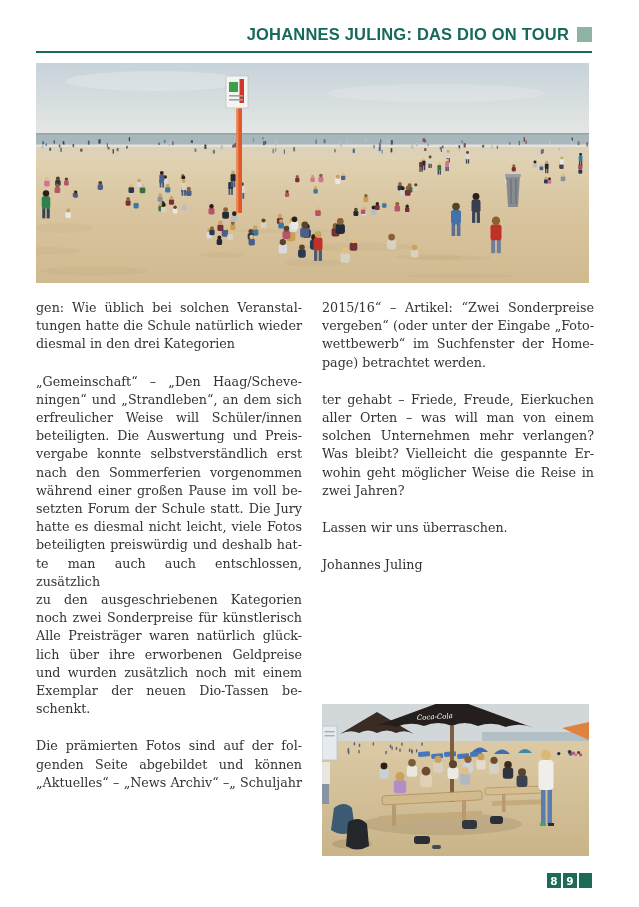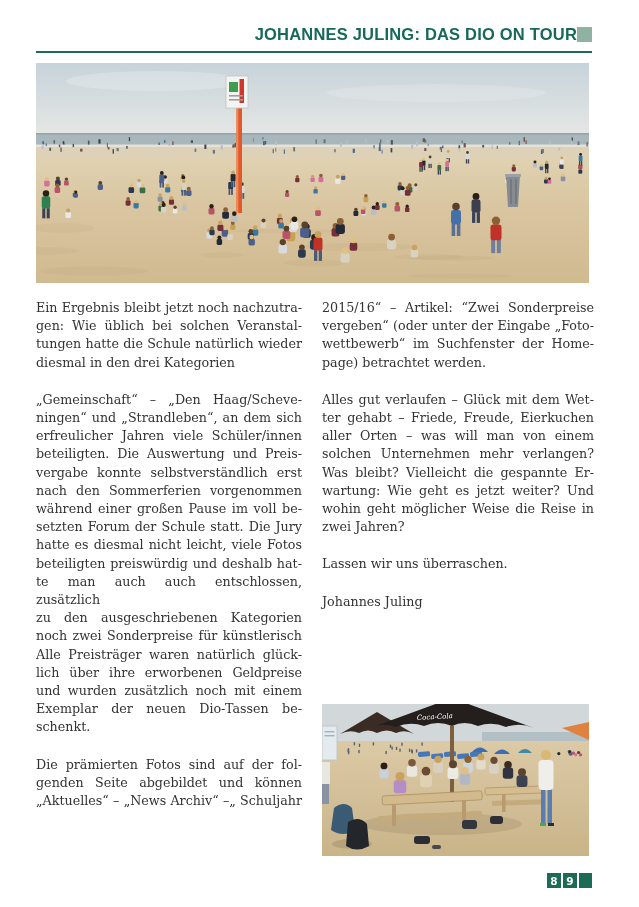--- a/index.html
+++ b/index.html
@@ -1,20 +1,20 @@
 <!DOCTYPE html>
 <html><head>
 <meta charset="utf-8">
 <style>
   html,body{margin:0;padding:0;background:#ffffff;}
   .page{position:relative;width:639px;height:907px;background:#fff;overflow:hidden;
         font-family:"DejaVu Serif",serif;}
   
   .header-row{position:absolute;left:36px;top:22px;width:556px;height:24px;
-              display:flex;justify-content:flex-end;align-items:center;gap:0;}
+              display:flex;justify-content:flex-end;align-items:center;gap:8px;}
   .header-title{font-family:"Liberation Sans",sans-serif;font-weight:bold;
                 font-size:16.5px;color:#17695a;letter-spacing:.2px;white-space:nowrap;}
   .header-square{width:15px;height:15px;background:#8fb3a3;flex:0 0 auto;}
   .header-rule{position:absolute;left:36px;top:51px;width:556px;height:2px;background:#1d6a57;}
   
   figure.photo{position:absolute;margin:0;padding:0;overflow:hidden;}
   #top-photo{left:36px;top:63px;width:553px;height:220px;}
   #bottom-photo{left:322px;top:704px;width:267px;height:152px;}
   figure.photo svg{display:block;}
   
@@ -667,29 +667,28 @@
           <rect x="203.5" y="16" width="4.5" height="24" fill="#cf372d"></rect>
           <rect x="193" y="32" width="14" height="1.6" fill="#9aa0a0"></rect>
           <rect x="193" y="36" width="14" height="1.6" fill="#9aa0a0"></rect>
         </g>
         </g>
       </svg>
     </figure>
 
   <div class="col" id="col-left">
       <div class="para">
-        <div class="line">Ein Ergebnis bleibt jetzt noch nachzutra-</div>
         <div class="line">gen: Wie üblich bei solchen Veranstal-</div>
         <div class="line">tungen hatte die Schule natürlich wieder</div>
         <div class="line last">diesmal in den drei Kategorien</div>
       </div>
       <div class="para">
         <div class="line">„Gemeinschaft“ – „Den Haag/Scheve-</div>
         <div class="line">ningen“ und „Strandleben“, an dem sich</div>
-        <div class="line">erfreulicher Jahren viele Schüler/innen</div>
+        <div class="line">erfreulicher Weise will Schüler/innen</div>
         <div class="line">beteiligten. Die Auswertung und Preis-</div>
         <div class="line">vergabe konnte selbstverständlich erst</div>
         <div class="line">nach den Sommerferien vorgenommen</div>
         <div class="line">während einer großen Pause im voll be-</div>
         <div class="line">setzten Forum der Schule statt. Die Jury</div>
         <div class="line">hatte es diesmal nicht leicht, viele Fotos</div>
         <div class="line">beteiligten preiswürdig und deshalb hat-</div>
         <div class="line">te man auch auch entschlossen, zusätzlich</div>
         <div class="line">zu den ausgeschriebenen Kategorien</div>
         <div class="line">noch zwei Sonderpreise für künstlerisch</div>
@@ -706,26 +705,24 @@
       </div>
     </div>
   <div class="col" id="col-right">
       <div class="para">
         <div class="line">2015/16“ – Artikel: “Zwei Sonderpreise</div>
         <div class="line">vergeben“ (oder unter der Eingabe „Foto-</div>
         <div class="line">wettbewerb“ im Suchfenster der Home-</div>
         <div class="line last">page) betrachtet werden.</div>
       </div>
       <div class="para">
-        <div class="line">Alles gut verlaufen – Glück mit dem Wet-</div>
         <div class="line">ter gehabt – Friede, Freude, Eierkuchen</div>
         <div class="line">aller Orten – was will man von einem</div>
         <div class="line">solchen Unternehmen mehr verlangen?</div>
         <div class="line">Was bleibt? Vielleicht die gespannte Er-</div>
-        <div class="line">wartung: Wie geht es jetzt weiter? Und</div>
         <div class="line">wohin geht möglicher Weise die Reise in</div>
         <div class="line last">zwei Jahren?</div>
       </div>
       <div class="para">
         <div class="line last">Lassen wir uns überraschen.</div>
       </div>
       <div class="para">
         <div class="line last">Johannes Juling</div>
       </div>
     </div>

